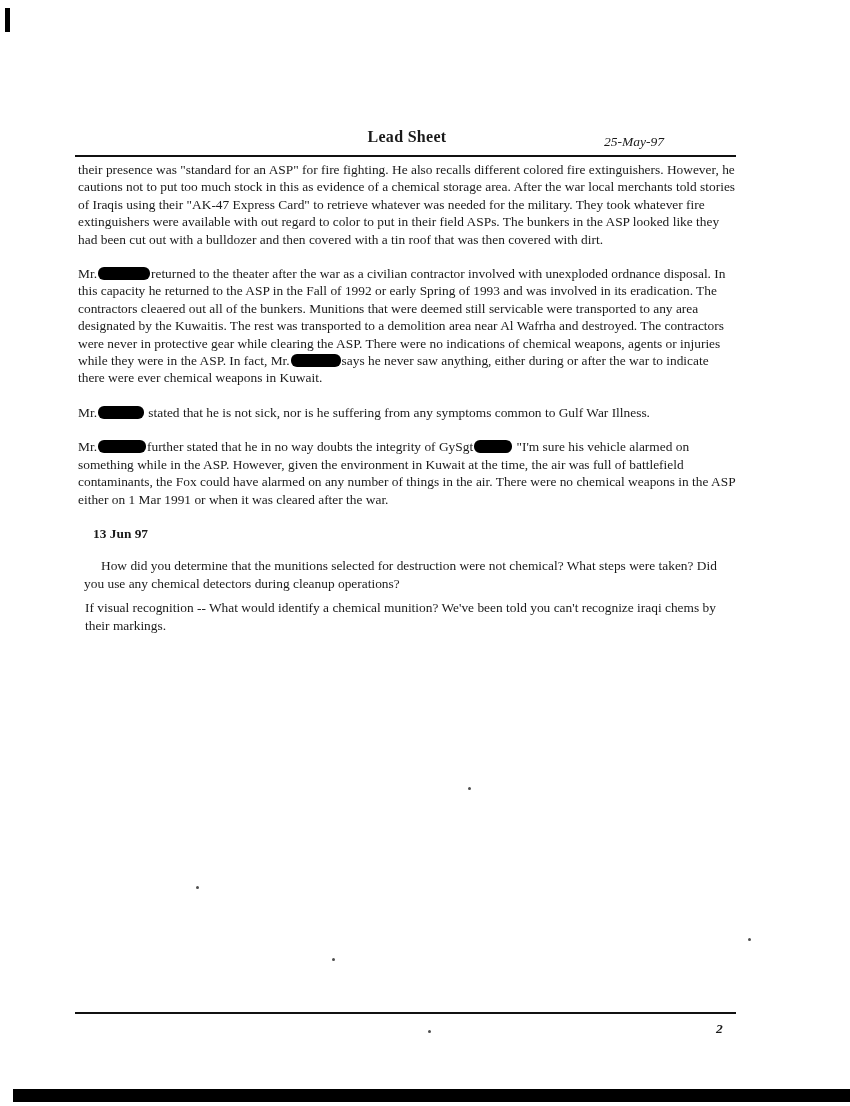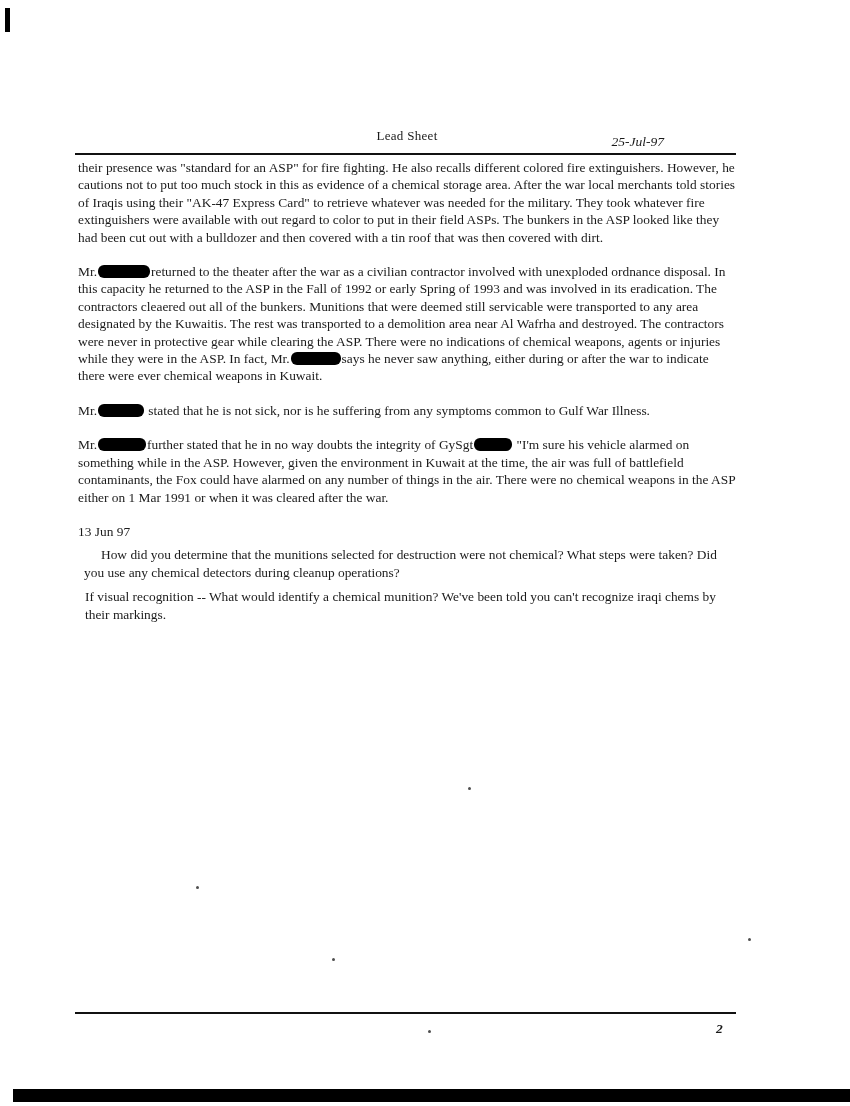--- a/index.html
+++ b/index.html
@@ -28,22 +28,22 @@
     background: #222; border-radius: 50%; opacity: .8;
   }
 
   .content {
     position: absolute; left: 78px; top: 128px; width: 658px;
   }
 
   .doc-header { position: relative; }
   .doc-title {
     text-align: center;
-    font-size: 13px;
-    font-weight: normal;
+    font-size: 16px;
+    font-weight: bold;
     letter-spacing: .3px;
   }
   .doc-date {
     position: absolute; right: 72px; top: 6px;
     font-style: italic;
     font-size: 13.5px;
   }
 
   .rule { border-top: 2px solid #111; }
   .top-rule { margin: 9px 0 4px -3px; width: 661px; }
@@ -60,42 +60,42 @@
   .redaction {
     display: inline-block;
     height: 13px;
     background: #000;
     border-radius: 6px;
     vertical-align: -2px;
     margin: 0 1px;
   }
 
   .followup { margin-top: 5px; }
-  .fu-line { margin: 0; }
+  .fu-line { margin: 15px; font-weight: bold; }
   .fu-heading { }
   .para.q1 { margin: 6px; text-indent: 17px; }
   .para.q2 { margin: 7px; }
 
   .page-number {
     position: absolute; left: 716px; top: 1021px;
     font-style: italic; font-weight: bold; font-size: 13.5px;
   }
 </style>
 </head>
 <body>
 
 <div class="page">
 
   <div class="scan-mark-topleft"></div>
 
   <div class="content">
 
     <div class="doc-header">
       <div class="doc-title">Lead Sheet</div>
-      <div class="doc-date">25-Jul-97</div>
+      <div class="doc-date">25-May-97</div>
     </div>
 
     <div class="rule top-rule"></div>
 
     <div class="body-text">
 
     <p class="para">their presence was "standard for an ASP" for fire fighting.  He also recalls different colored fire extinguishers. However, he cautions not to put too much stock in this as evidence of a chemical storage area.  After the war local merchants told stories of Iraqis using their "AK-47 Express Card" to retrieve whatever was needed for the military.  They took whatever fire extinguishers were available with out regard to color to put in their field ASPs. The bunkers in the ASP looked like they had been cut out with a bulldozer and then covered with a tin roof that was then covered with dirt.</p>
         <p class="para">Mr.<span class="redaction" style="width: 52px;"></span>returned to the theater after the war as a civilian contractor involved with unexploded ordnance disposal.  In this capacity he returned to the ASP in the Fall of 1992 or early Spring of 1993 and was involved in its eradication.  The contractors cleaered out all of the bunkers.  Munitions that were deemed still servicable were transported to any area designated by the Kuwaitis.  The rest was transported to a demolition area near Al Wafrha and destroyed.  The contractors were never in protective gear while clearing the ASP.  There were no indications of chemical weapons, agents or injuries while they were in the ASP.  In fact, Mr.<span class="redaction" style="width: 50px;"></span>says he never saw anything, either during or after the war to indicate there were ever chemical weapons in Kuwait.</p>
         <p class="para">Mr.<span class="redaction" style="width: 46px;"></span> stated that he is not sick, nor is he suffering from any symptoms common to Gulf War Illness.</p>
         <p class="para">Mr.<span class="redaction" style="width: 48px;"></span>further stated that he in no way doubts the integrity of GySgt<span class="redaction" style="width: 38px;"></span>  "I'm sure his vehicle alarmed on something while in the ASP.  However, given the environment in Kuwait at the time, the air was full of battlefield contaminants, the Fox could have alarmed on any number of things in the air.  There were no chemical weapons in the ASP either on 1 Mar 1991 or when it was cleared after the war.</p>

